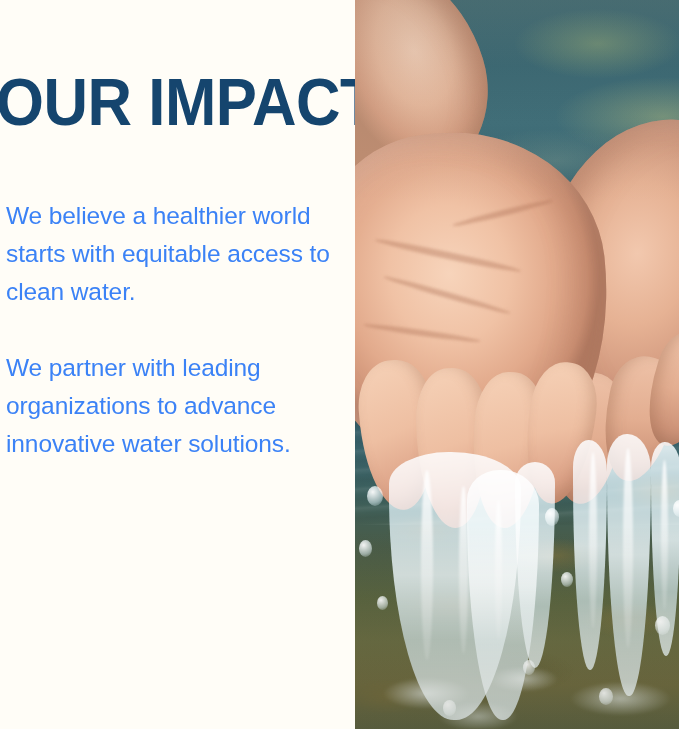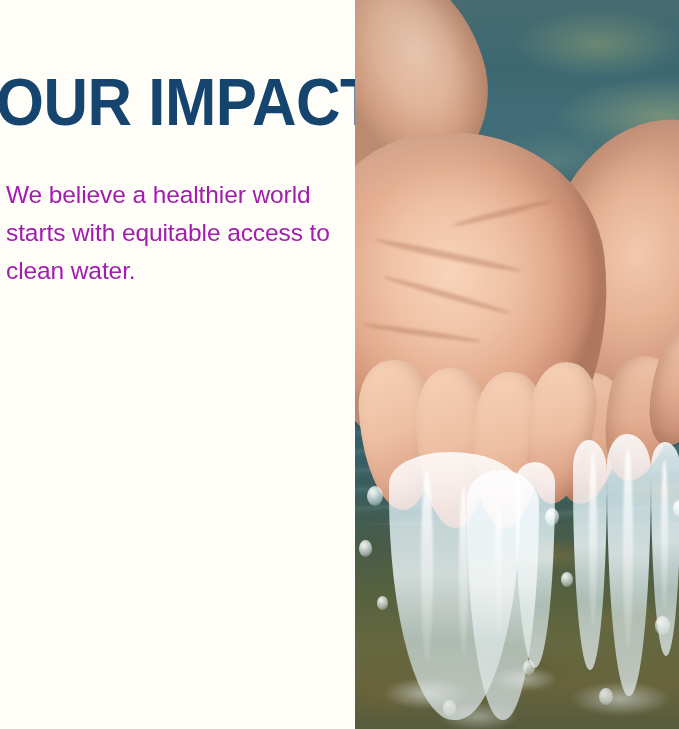--- a/index.html
+++ b/index.html
@@ -53,23 +53,24 @@
     position: absolute;
     left: 6px;
     top: 176px;
     width: 330px;
   }
 
   .para {
     font-size: 24.5px;
     line-height: 38px;
     font-weight: normal;
-    color: #a21caf;
+    color: #3b82f6;
     letter-spacing: -0.1px;
     margin-bottom: 38px;
+    margin-top: 21px;
   }
   .para:last-child { margin-bottom: 0; }
 
   .para sup {
     font-size: 10px;
     vertical-align: super;
     line-height: 0;
     letter-spacing: 0;
   }
 
@@ -340,20 +341,21 @@
 <div class="page">
 
   <section class="text-panel">
 
     <h1 class="headline">OUR IMPACT</h1>
 
     <div class="body-copy">
 
       <p class="para">We believe a healthier world starts with equitable access to clean water.</p>
 
+      <p class="para">We partner with leading organizations to advance innovative water solutions.</p>
 
 
     </div>
   </section>
 
   <figure class="photo">
 
     <div class="layer water-bg"></div>
     <div class="layer rocks"></div>
     <div class="layer ripples"></div>

